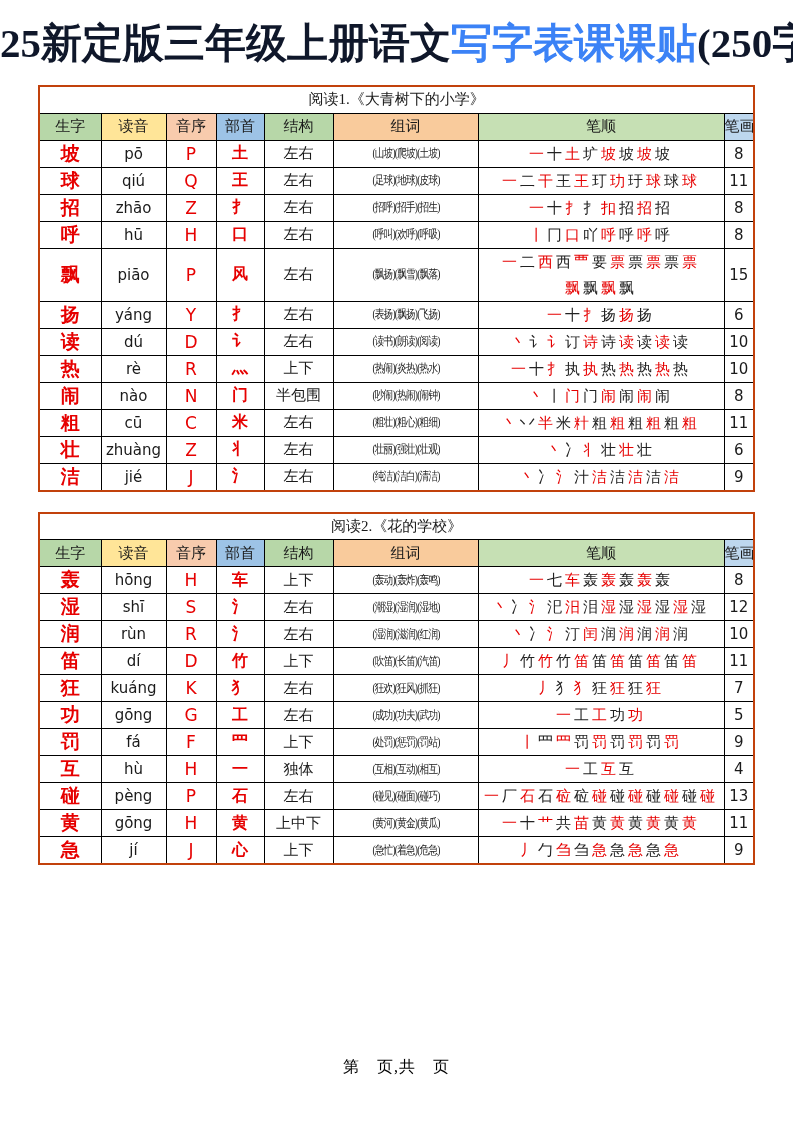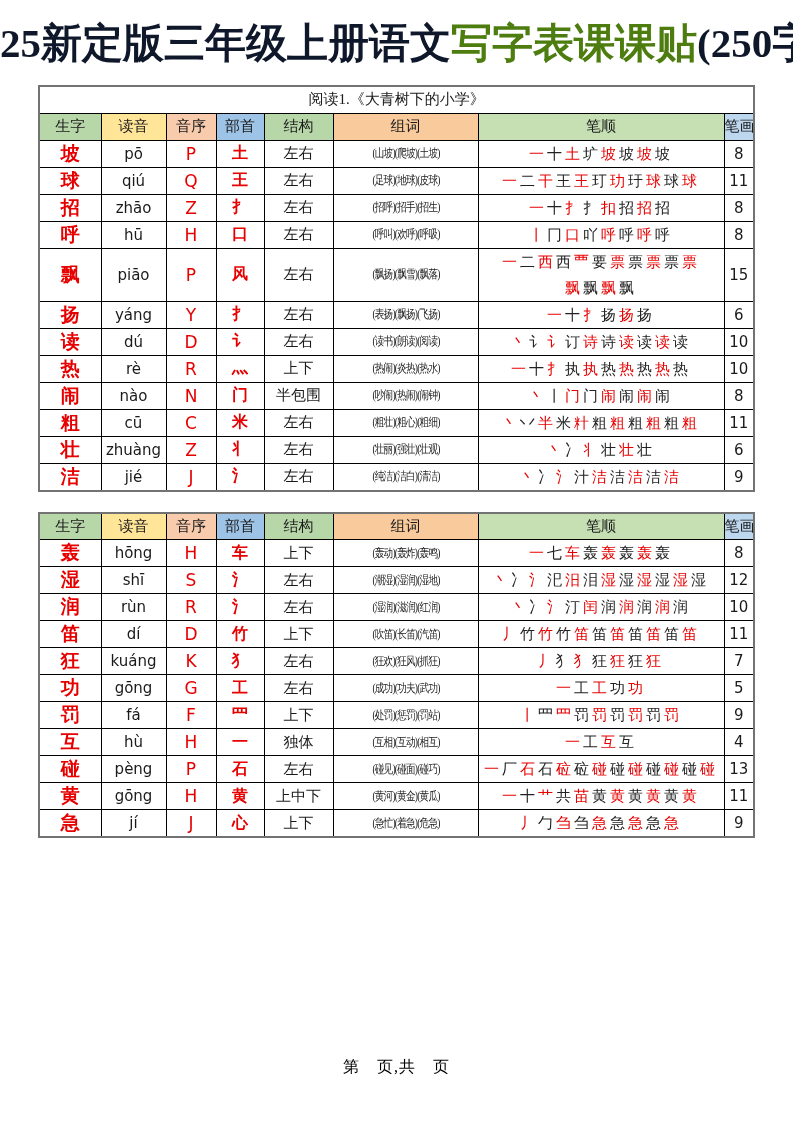--- a/index.html
+++ b/index.html
@@ -18,28 +18,28 @@
     width: 100%;
     text-align: center;
     font-size: 41px;
     font-weight: bold;
     letter-spacing: 0px;
     white-space: nowrap;
     font-family: "Liberation Serif", "DejaVu Serif", serif;
   }
   .title-blue { color: #0f172a; }
   .title-black { color: #0f172a; }
-  .title-red { color: #4d7c0f; }
+  .title-red { color: #3b82f6; }
 
   table.worksheet {
     border-collapse: collapse;
     table-layout: fixed;
     width: 715px;
     margin-left: 38px;
-    border: 2px solid #737373;
+    border: 2px solid #c2410c;
   }
   table.worksheet td {
     border: 1.5px solid #000;
     text-align: center;
     vertical-align: middle;
     padding: 0;
     height: 27px;
     overflow: hidden;
     white-space: nowrap;
   }
@@ -275,20 +275,23 @@
       <col style="width:65px">
       <col style="width:50px">
       <col style="width:48px">
     <col style="width:69px">
       <col style="width:145px">
       <col style="width:246px">
       <col style="width:30px">
   </colgroup>
   <tbody>
       <tr>
+        <td class="caption-cell" colspan="8">阅读2.《花的学校》</td>
+      </tr>
+      <tr>
         <td class="header-cell" style="background: rgb(183, 215, 168);">生字</td>
         <td class="header-cell" style="background: rgb(255, 229, 152);">读音</td>
         <td class="header-cell" style="background: rgb(248, 203, 173);">音序</td>
         <td class="header-cell" style="background: rgb(157, 195, 230);">部首</td>
         <td class="header-cell" style="background: rgb(183, 215, 168);">结构</td>
         <td class="header-cell" style="background: rgb(249, 203, 156);">组词</td>
         <td class="header-cell" style="background: rgb(198, 224, 180);">笔顺</td>
         <td class="header-cell" style="background: rgb(189, 215, 238);">笔画</td>
       </tr>
       <tr>

